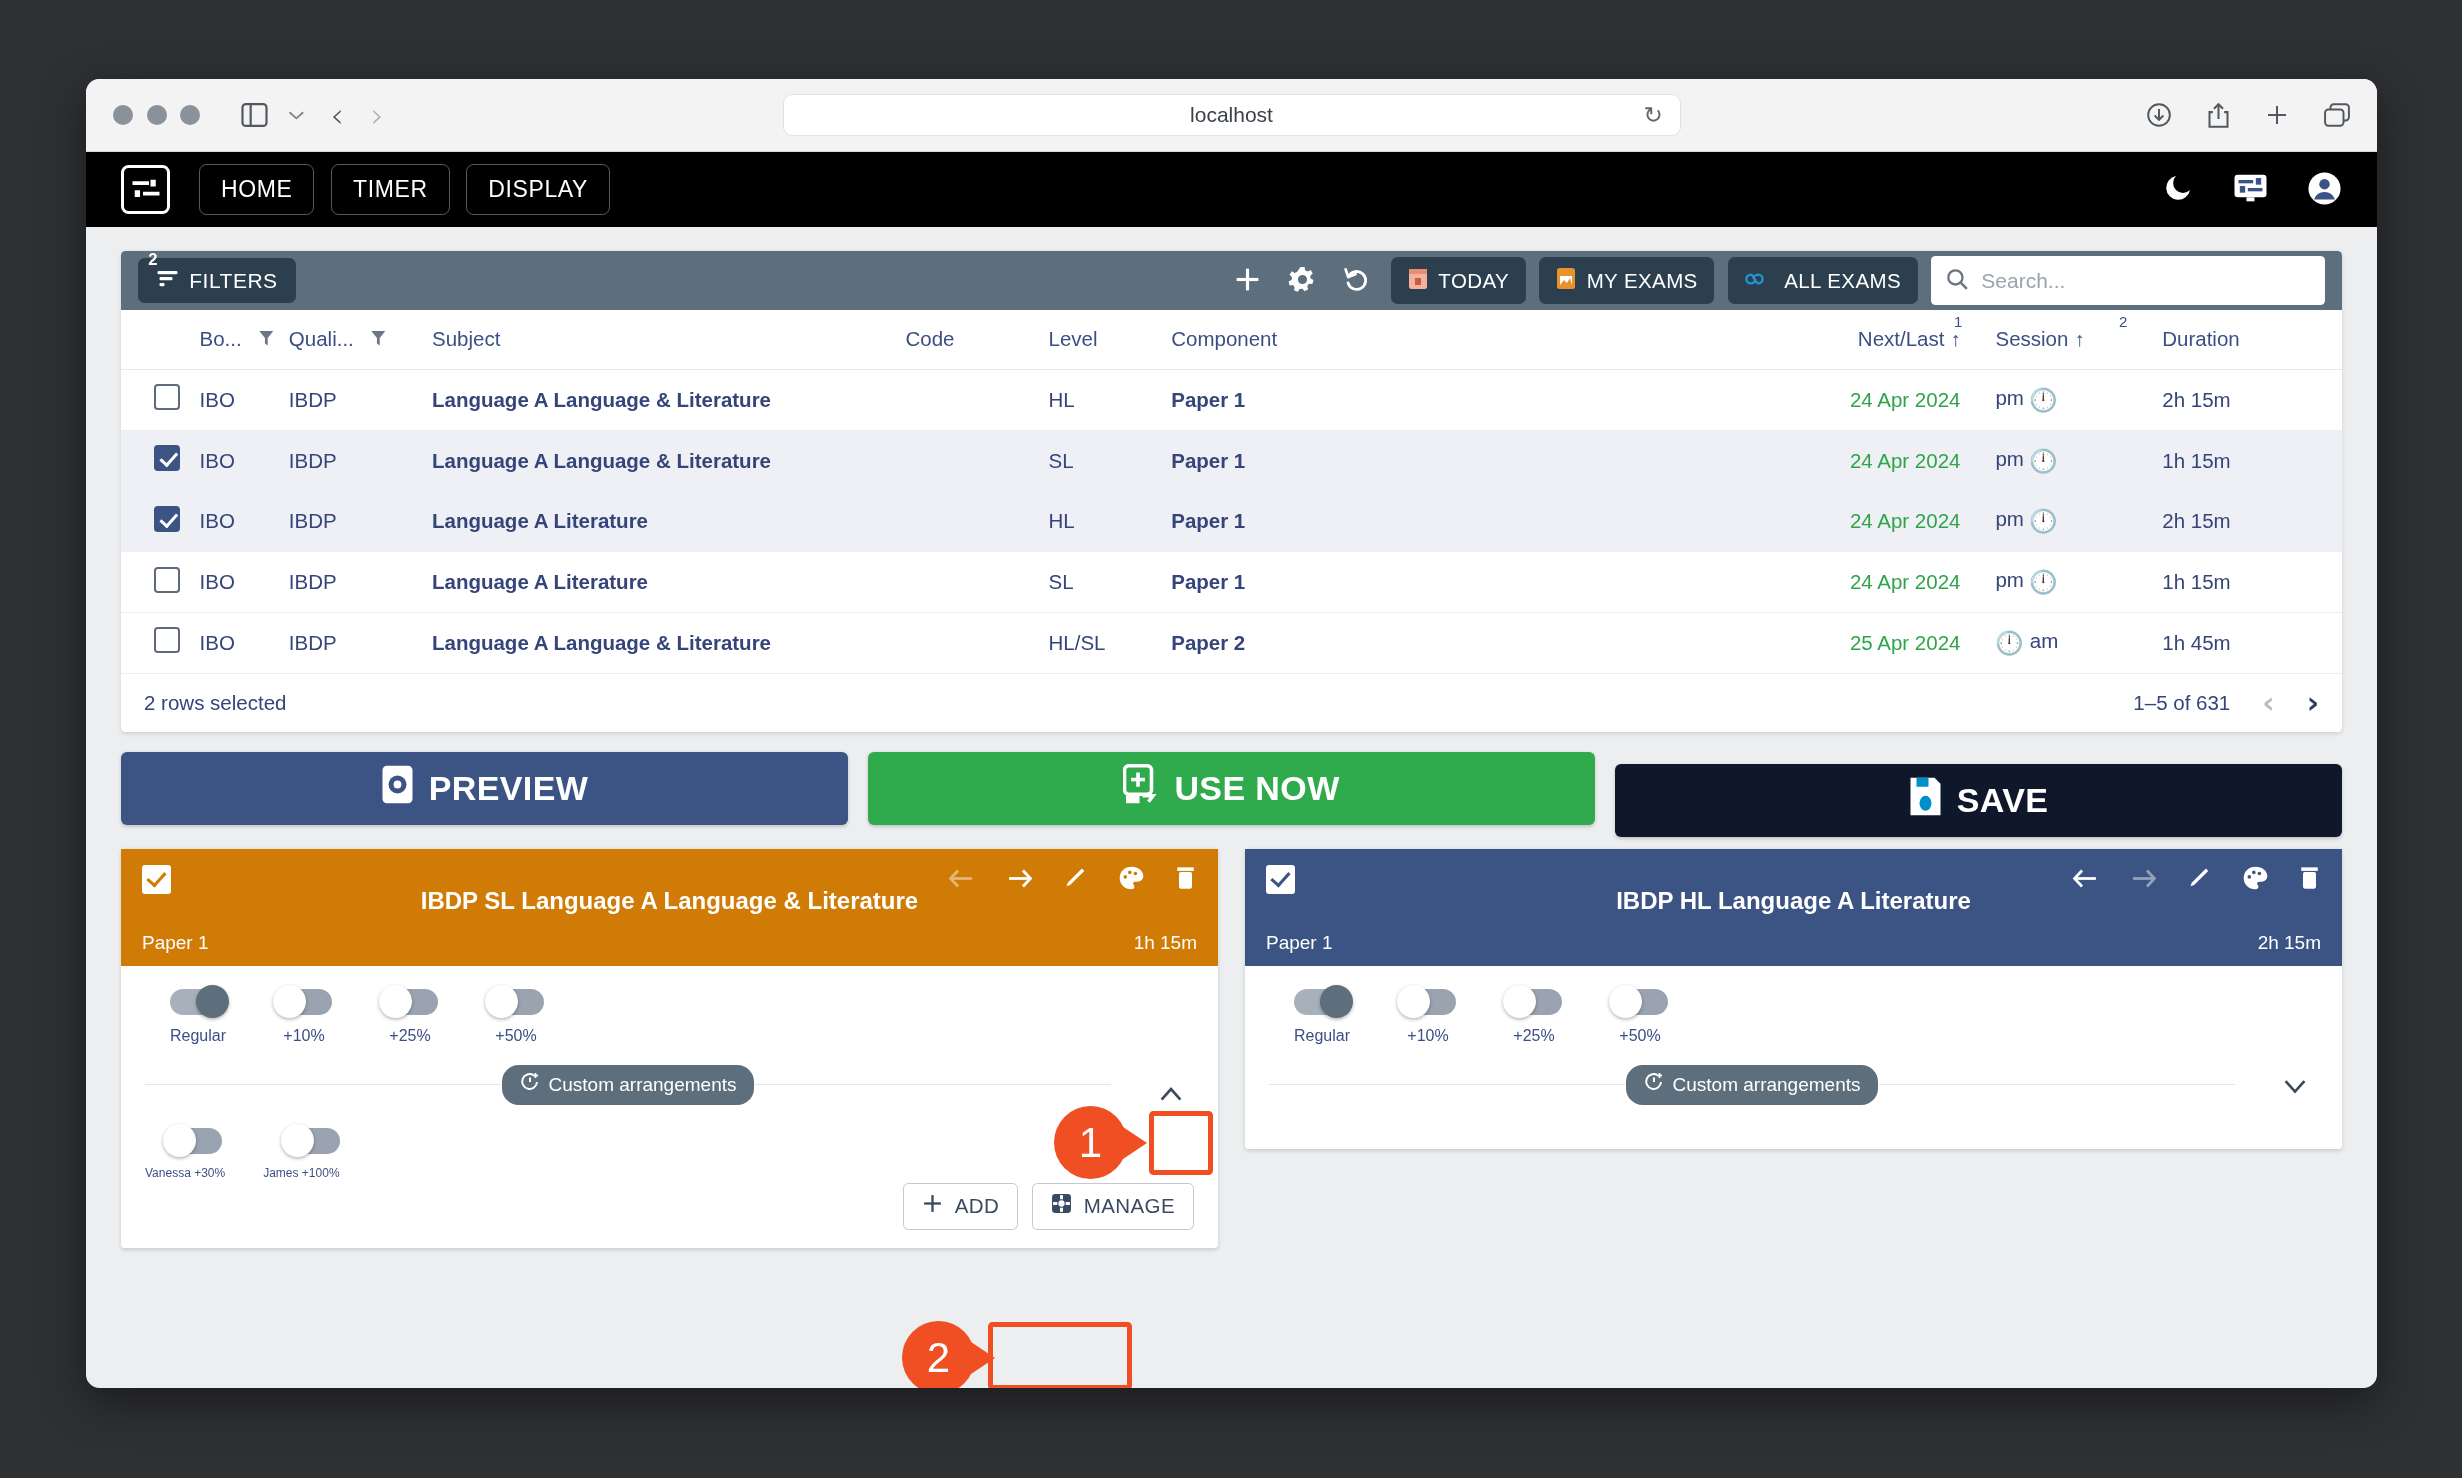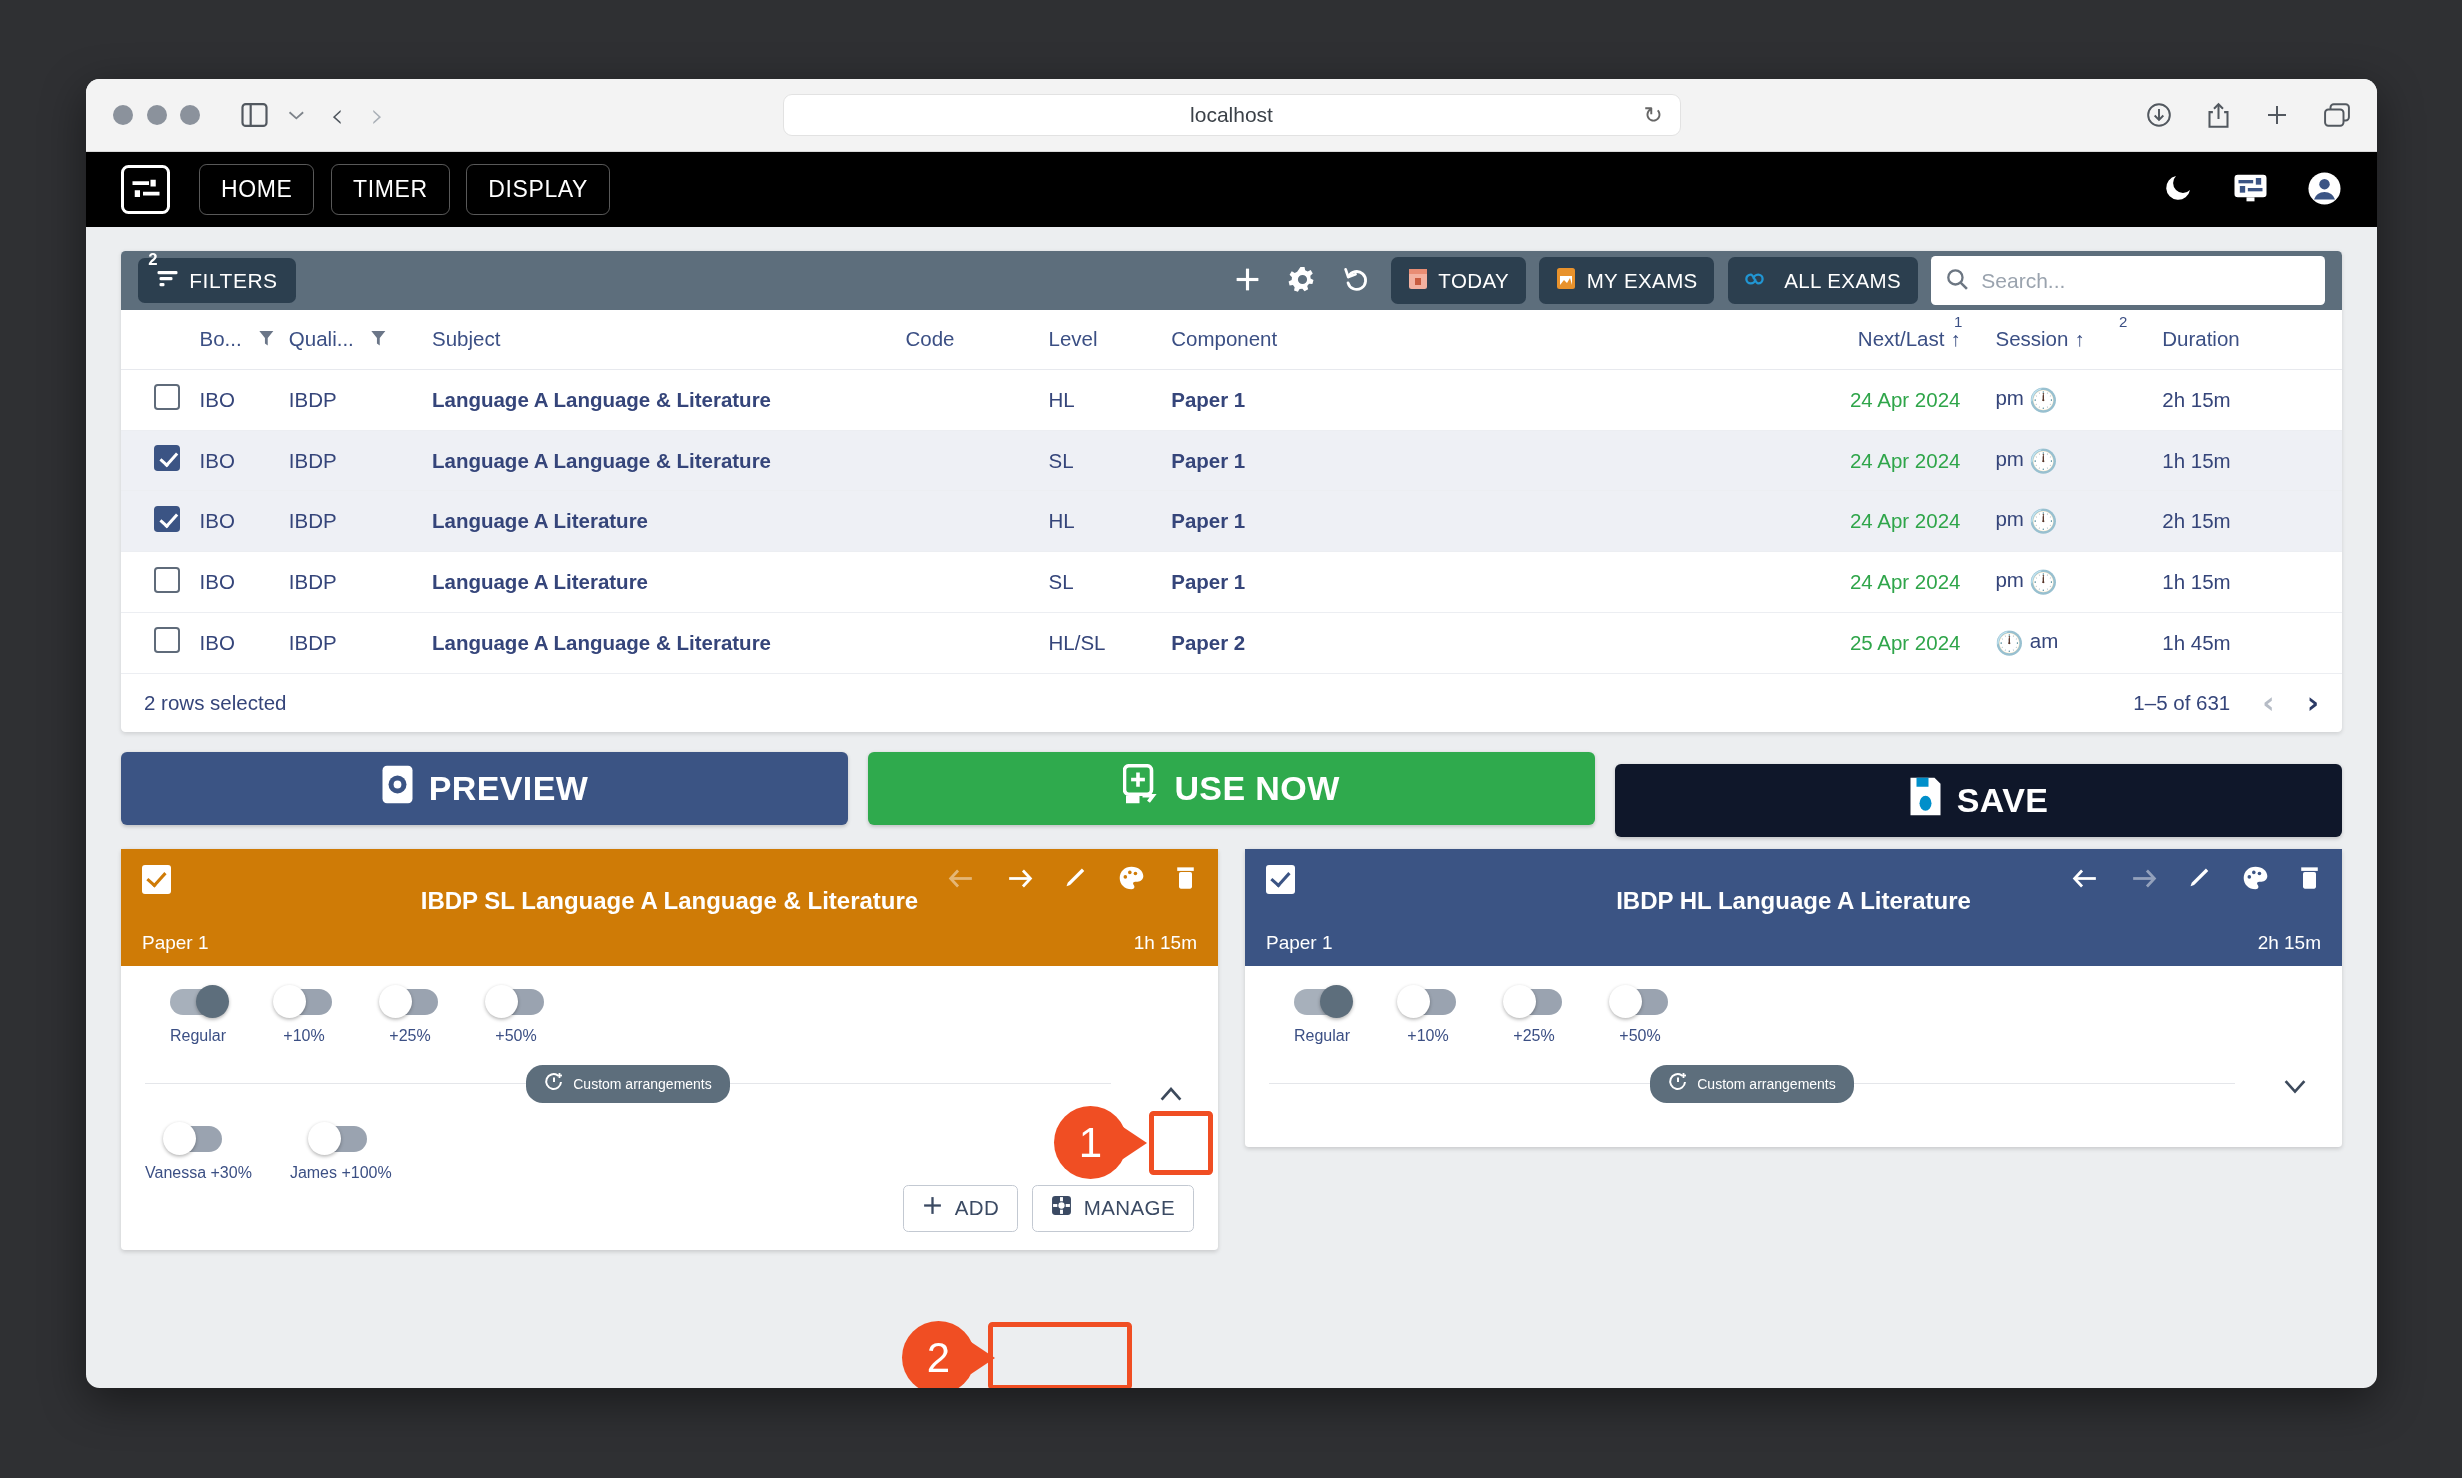--- a/index.html
+++ b/index.html
@@ -196,30 +196,30 @@
   }
   .tg.off .knob { left: -3px; }
   .tg.on .track { background: #a7b0bb; }
   .tg.on .knob { right: -3px; background: #5d6e7c; }
   .tg-label { font-size: 16px; color: #3b4f84; margin-top: 12px; white-space: nowrap; }
 
   .divider-row { display: flex; align-items: center; margin-top: 20px; gap: 0; }
   .dline { flex: 1; height: 1.5px; background: #e4e6ea; }
   .chip-ca {
     background: #5d6e7c; color: #fff; border-radius: 16.7px;
-    padding: 7.6px 18px; font-size: 14px; display: flex; align-items: center; gap: 9px;
+    padding: 7.6px 18px; font-size: 19px; display: flex; align-items: center; gap: 9px;
     white-space: nowrap;
   }
   .collapse-btn {
     position: absolute; right: 24px; display: flex; align-items: center;
     justify-content: center; color: #3d4a5c;
   }
   .custom-row { display: flex; gap: 0; margin-top: 23px; }
   .custom-row .tg-item { width: auto; margin-right: 38px; align-items: flex-start; }
-  .custom-row .tg-label { font-size: 16px; }
+  .custom-row .tg-label { font-size: 12px; }
   .addmanage { display: flex; gap: 13.6px; justify-content: flex-end; margin-top: 3px; }
   .ghost-btn {
     border: 0.8px solid #c3c9d2; border-radius: 5.3px; background: #fff;
     height: 47px; padding: 0 18px; display: flex; align-items: center; gap: 12px;
     font-size: 20.5px; color: #3b4a63; font-weight: 500; letter-spacing: 0.4px;
   }
 
   
   .hl-box {
     position: absolute; border: 5.3px solid #f04e23; border-radius: 4.5px;

